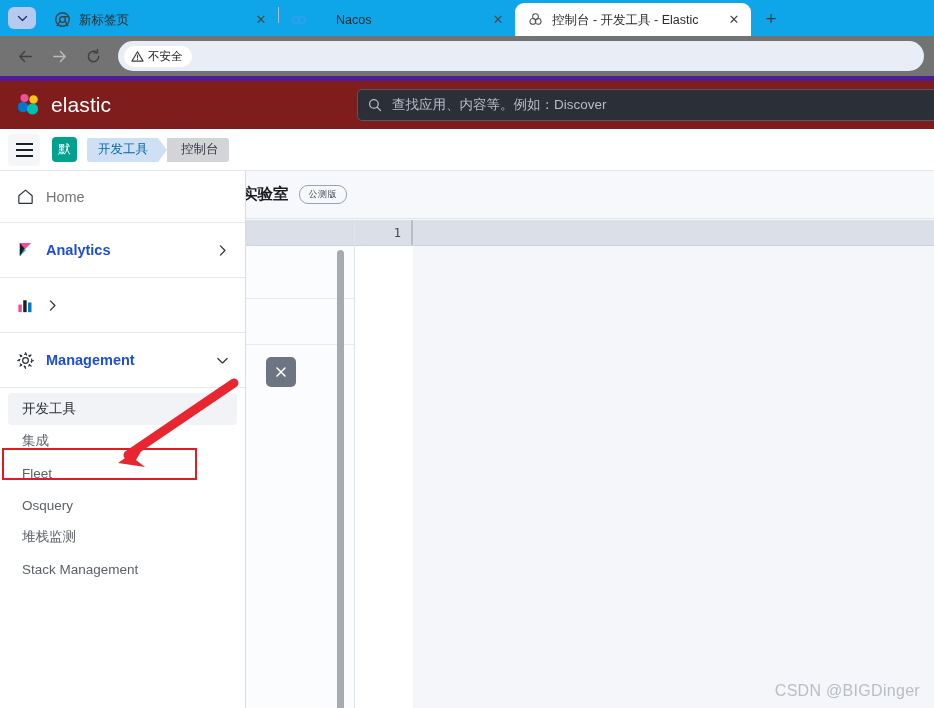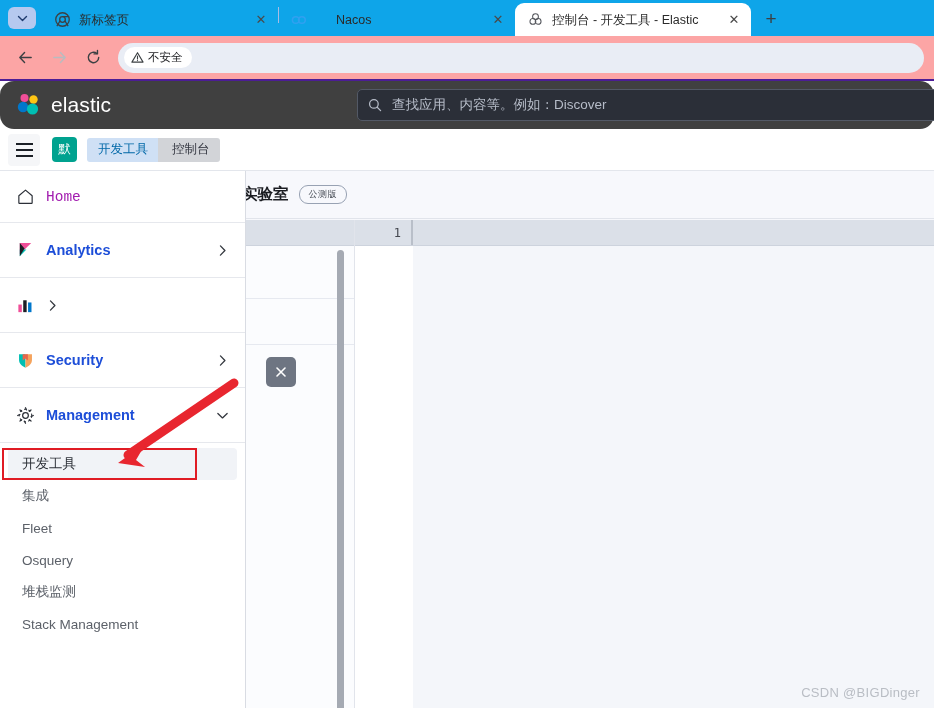--- a/index.html
+++ b/index.html
@@ -78,25 +78,25 @@
     margin: 0 0 3px 6px;
     display: flex; align-items: center; justify-content: center;
     color: #3c4043;
     font-size: 19px;
     font-weight: 300;
     flex: 0 0 auto;
   }
 
   .browser-toolbar {
     height: 45px;
-    background: #fca5a5;
+    background: #737373;
     display: flex;
     align-items: center;
     padding: 0 10px;
-    border-bottom: 2px solid #4c1d95;
+    border-bottom: 5px solid #4c1d95;
   }
   .nav-btn {
     width: 30px; height: 30px;
     display: flex; align-items: center; justify-content: center;
     color: #3c4043;
     flex: 0 0 auto;
     margin-right: 4px;
   }
   .nav-btn.disabled { color: #b8bcc0; }
   .omnibox {
@@ -126,26 +126,25 @@
   .url-text {
     font-size: 13.5px;
     color: #202124;
     white-space: nowrap;
     overflow: hidden;
   }
 
   
   .elastic-header {
     height: 48px;
-    background: #404040;
+    background: #7f1d1d;
     display: flex;
     align-items: center;
     padding: 0 0 0 16px;
     position: relative;
-    border-radius: 14px;
   }
   .elastic-logo-wrap {
     display: flex; align-items: center;
     flex: 0 0 auto;
   }
   .elastic-mark { width: 26px; height: 26px; display:block; margin-right: 9px; }
   .elastic-word {
     color: #ffffff;
     font-size: 21px;
     letter-spacing: .1px;
@@ -218,20 +217,21 @@
     content:"";
     position:absolute; right:-9px; top:0;
     border-top: 12px solid transparent;
     border-bottom: 12px solid transparent;
     border-left: 9px solid #cfe0f5;
   }
   .crumb.last {
     background: #d2d4d8;
     color: #343741;
     border-radius: 0 3px 3px 0;
+    margin-left: 9px;
     padding-left: 14px;
   }
 
   
   .body-area {
     position: relative;
     height: 537px;
     background: #ffffff;
     overflow: hidden;
   }
@@ -376,21 +376,21 @@
     flex: 0 0 auto;
     margin-right: 10px;
     display: flex; align-items: center; justify-content: center;
   }
   .nav-label {
     font-size: 14.5px;
     color: #1d4ed8;
     flex: 1 1 auto;
   }
   .nav-label.bold { font-weight: bold; }
-  .nav-label.home-lbl { color: #a21caf; font-weight: normal; font-family: Liberation Mono, monospace; }
+  .nav-label.home-lbl { color: #737373; font-weight: normal; }
   .chev {
     flex: 0 0 auto;
     color: #34383f;
     display: flex; align-items: center;
   }
   .sub-list { padding-top: 5px; }
   .sub-item {
     height: 32px;
     display: flex;
     align-items: center;
@@ -434,21 +434,21 @@
     background: #6e7582;
     border-radius: 5px;
     display: flex; align-items: center; justify-content: center;
     z-index: 28;
   }
 
   .watermark {
     position: absolute;
     right: 14px;
     bottom: 8px;
-    font-size: 13px;
+    font-size: 16px;
     color: #b9bdc4;
     z-index: 40;
     letter-spacing: .3px;
   }
 </style>
 </head>
 <body>
 
 <div class="browser-tabstrip">
 
@@ -645,35 +645,20 @@
           <rect x="12.7" y="6.8" width="3.6" height="10.2" fill="#0077cc"></rect>
         </svg>
       </span>
       <span class="chev">
         <svg width="13" height="13" viewBox="0 0 14 14">
             <path d="M4.8 2 L9.6 7 L4.8 12" fill="none" stroke="#34383f" stroke-width="1.4" stroke-linecap="round" stroke-linejoin="round"></path>
           </svg>
       </span>
     </div>
 
-    <div class="nav-row">
-      <span class="nav-icon">
-        <svg width="19" height="19" viewBox="0 0 20 20">
-          <path d="M3.2 3.5 H10 V17.5 C6 16 3.2 13 3.2 9.5 Z" fill="#00bfb3"></path>
-          <path d="M10 3.5 H16.8 V9.5 C16.8 13 14 16 10 17.5 Z" fill="#f5a35c"></path>
-          <path d="M7 3.5 H12.5 V10 L9.7 8 L7 10 Z" fill="#e7664c"></path>
-        </svg>
-      </span>
-      <span class="nav-label bold">Security</span>
-      <span class="chev">
-        <svg width="13" height="13" viewBox="0 0 14 14">
-            <path d="M4.8 2 L9.6 7 L4.8 12" fill="none" stroke="#34383f" stroke-width="1.4" stroke-linecap="round" stroke-linejoin="round"></path>
-          </svg>
-      </span>
-    </div>
 
     <div class="nav-row">
       <span class="nav-icon">
         <svg width="19" height="19" viewBox="0 0 20 20">
           <circle cx="10" cy="10" r="3" fill="none" stroke="#2c3038" stroke-width="1.3"></circle>
           <path d="M10 1.8 L11.1 4.1 M10 18.2 L8.9 15.9 M1.8 10 L4.1 8.9 M18.2 10 L15.9 11.1
                    M4.2 4.2 L6 5.6 M15.8 15.8 L14 14.4 M4.2 15.8 L6 14.4 M15.8 4.2 L14 5.6" stroke="#2c3038" stroke-width="1.3" stroke-linecap="round"></path>
           <circle cx="10" cy="10" r="6.6" fill="none" stroke="#2c3038" stroke-width="1.15" stroke-dasharray="2.4 2.4"></circle>
         </svg>
       </span>

